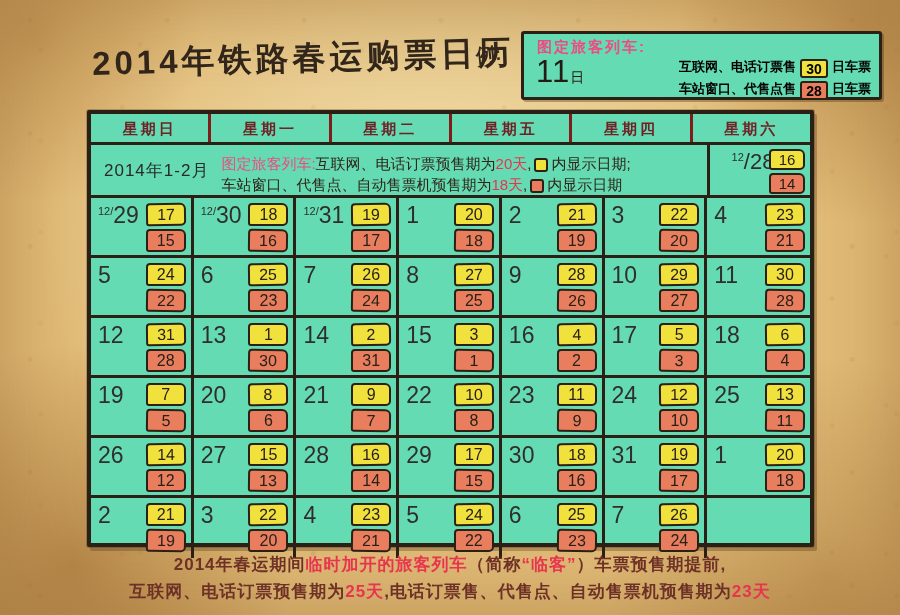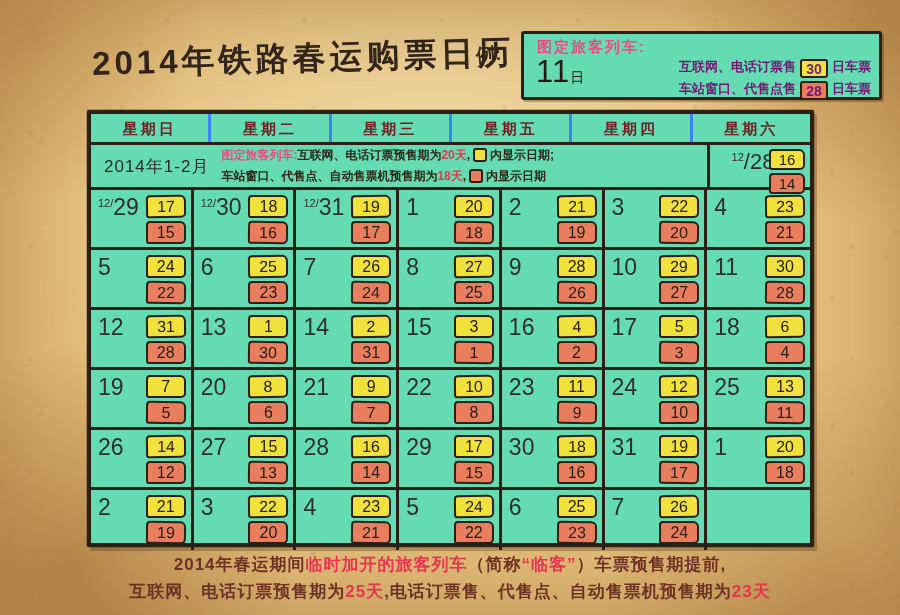--- a/index.html
+++ b/index.html
@@ -34,43 +34,43 @@
   .ex-box { position:absolute; left:521px; top:31px; width:361px; height:69px;
     background:#64dbb3; border:3px solid #2b2015; border-radius:3px;
     box-shadow:2px 2px 0 rgba(70,45,15,.35); }
   .ex-head { position:absolute; left:13px; top:4px; font-size:15px; font-weight:bold;
     color:#ef4a82; letter-spacing:2px; }
   .ex-day { position:absolute; left:12px; top:20px; color:#241c12; }
   .ex-day .num { font-size:31px; letter-spacing:1px; }
   .ex-day .unit { font-size:14px; }
   .ex-rows { position:absolute; right:8px; top:22px; text-align:right; }
   .ex-row { height:22px; line-height:22px; font-size:13px; font-weight:bold;
-    color:#701a75; white-space:nowrap; }
+    color:#000000; white-space:nowrap; }
   .swatch { display:inline-block; border:2px solid #2b2015; border-radius:3px;
     text-align:center; vertical-align:-3px; }
   .ex-row .swatch { width:28px; height:19px; line-height:16px; font-size:14px; margin:0 4px; }
   .yb { background:#f1e13d; } .rb { background:#e87e5d; }
 
   
   .calendar { position:absolute; left:87px; top:110px; width:727px; height:437px;
     background:#64dbb3; border:4px solid #2a2015; border-radius:2px;
     box-shadow:3px 4px 0 rgba(70,45,15,.30), 0 0 0 1px rgba(45,32,20,.25);
     display:flex; flex-direction:column; }
   .wd-row { display:flex; height:31px; border-bottom:3px solid #2b2015; }
-  .wd { flex:1; border-right:3px solid #3b82f6; text-align:center; line-height:29px;
+  .wd { flex:1; border-right:3px solid #7f1d1d; text-align:center; line-height:29px;
     font-size:15px; font-weight:bold; color:#6f2125; letter-spacing:3px; }
   .wd:last-child { border-right:none; }
 
   .info-row { display:flex; height:56px; border-bottom:3px solid #2b2015; }
   .info-merged { flex:6; border-right:3px solid #2b2015; display:flex; align-items:center;
     padding-left:13px; }
   .month-label { font-size:17px; color:#2a2a28; letter-spacing:1px; margin-right:12px;
     white-space:nowrap; }
-  .info-lines { font-size:12px; font-weight:bold; color:#2f2418; line-height:21px;
-    white-space:nowrap; }
+  .info-lines { font-size:15px; font-weight:normal; color:#2f2418; line-height:21px;
+    white-space:nowrap;margin-top:8px; }
   .hl-pink { color:#ef4a82; }
   .hl-red { color:#e8344f; }
   .info-lines .swatch { width:14px; height:14px; vertical-align:-3px; margin:0 3px; }
   .info-corner { flex:1; position:relative; }
 
   .weeks { flex:1; display:grid; grid-template-columns:repeat(7,1fr);
     grid-template-rows:repeat(6,1fr); }
   .wk { border-right:3px solid #2b2015; border-bottom:3px solid #2b2015;
     position:relative; padding:4px 5px 0 7px; display:flex;
     justify-content:space-between; align-items:flex-start; }
@@ -105,22 +105,22 @@
   <div class="ex-day"><span class="num">11</span><span class="unit">日</span></div>
   <div class="ex-rows">
     <div class="ex-row"><span>互联网、电话订票售</span><span class="swatch yb">30</span><span>日车票</span></div>
     <div class="ex-row"><span>车站窗口、代售点售</span><span class="swatch rb">28</span><span>日车票</span></div>
   </div>
 </div>
 
 <div class="calendar">
   <div class="wd-row">
     <div class="wd">星期日</div>
+    <div class="wd">星期一</div>
     <div class="wd">星期二</div>
-    <div class="wd">星期三</div>
     <div class="wd">星期五</div>
     <div class="wd">星期四</div>
     <div class="wd">星期六</div>
   </div>
 
   <div class="info-row">
     <div class="info-merged">
       <div class="month-label">2014年1-2月</div>
       <div class="info-lines">
         <div><span class="hl-pink">图定旅客列车:</span><span>互联网、电话订票预售期为</span><span class="hl-red">20天</span><span>,</span><span class="swatch yb"></span><span>内显示日期;</span></div>

